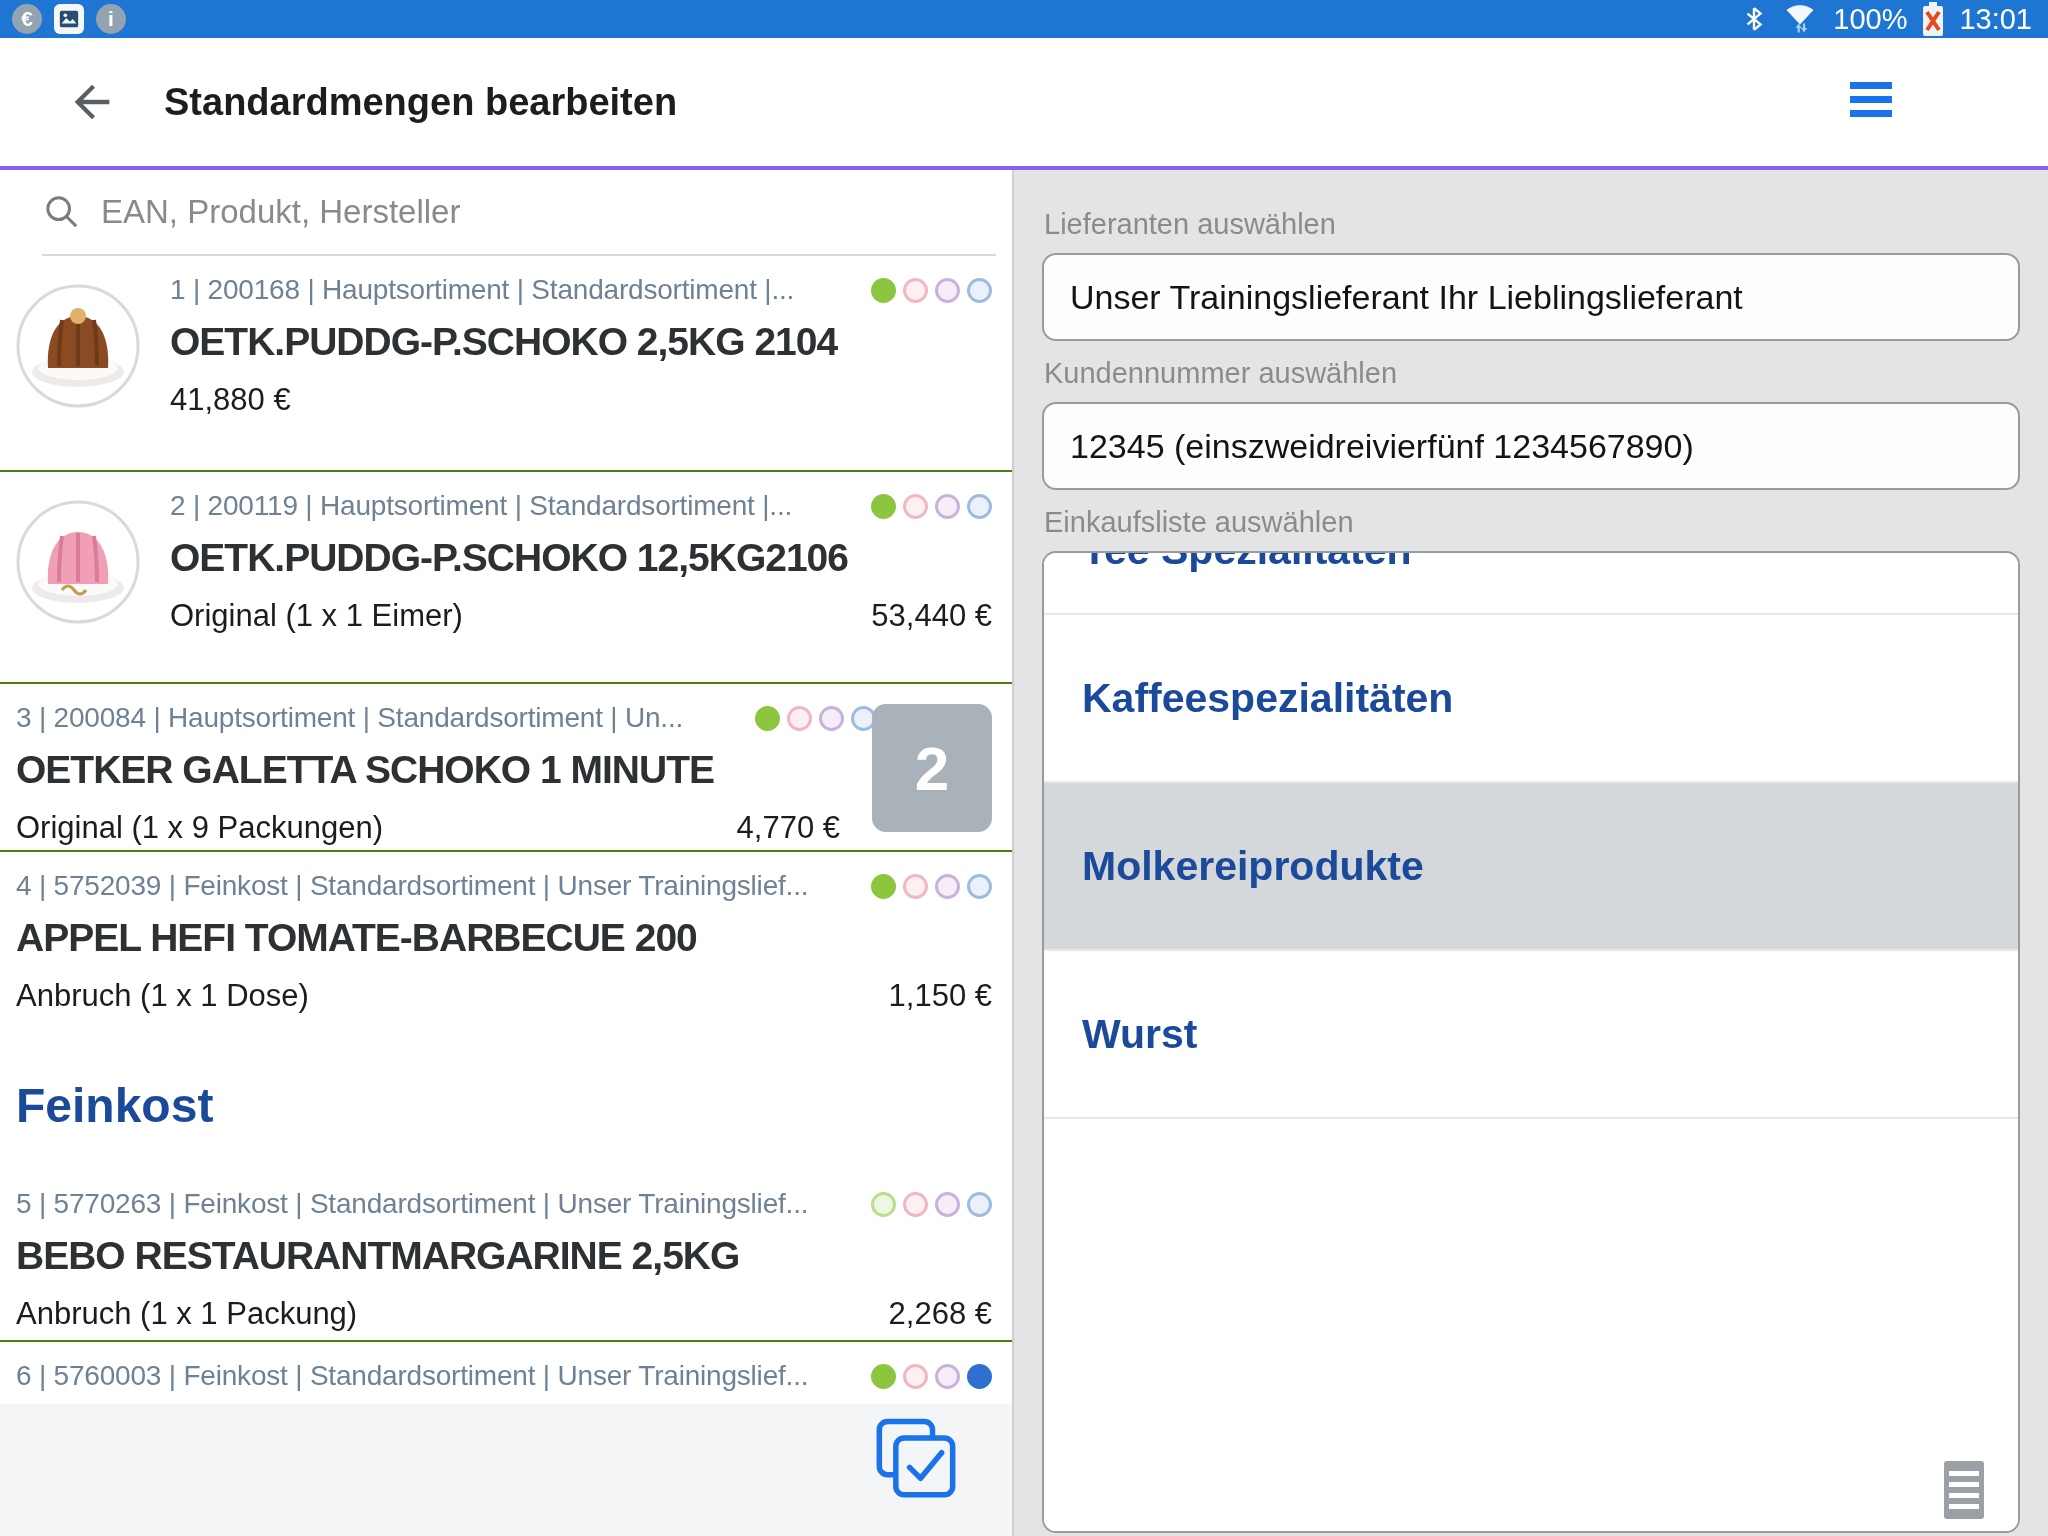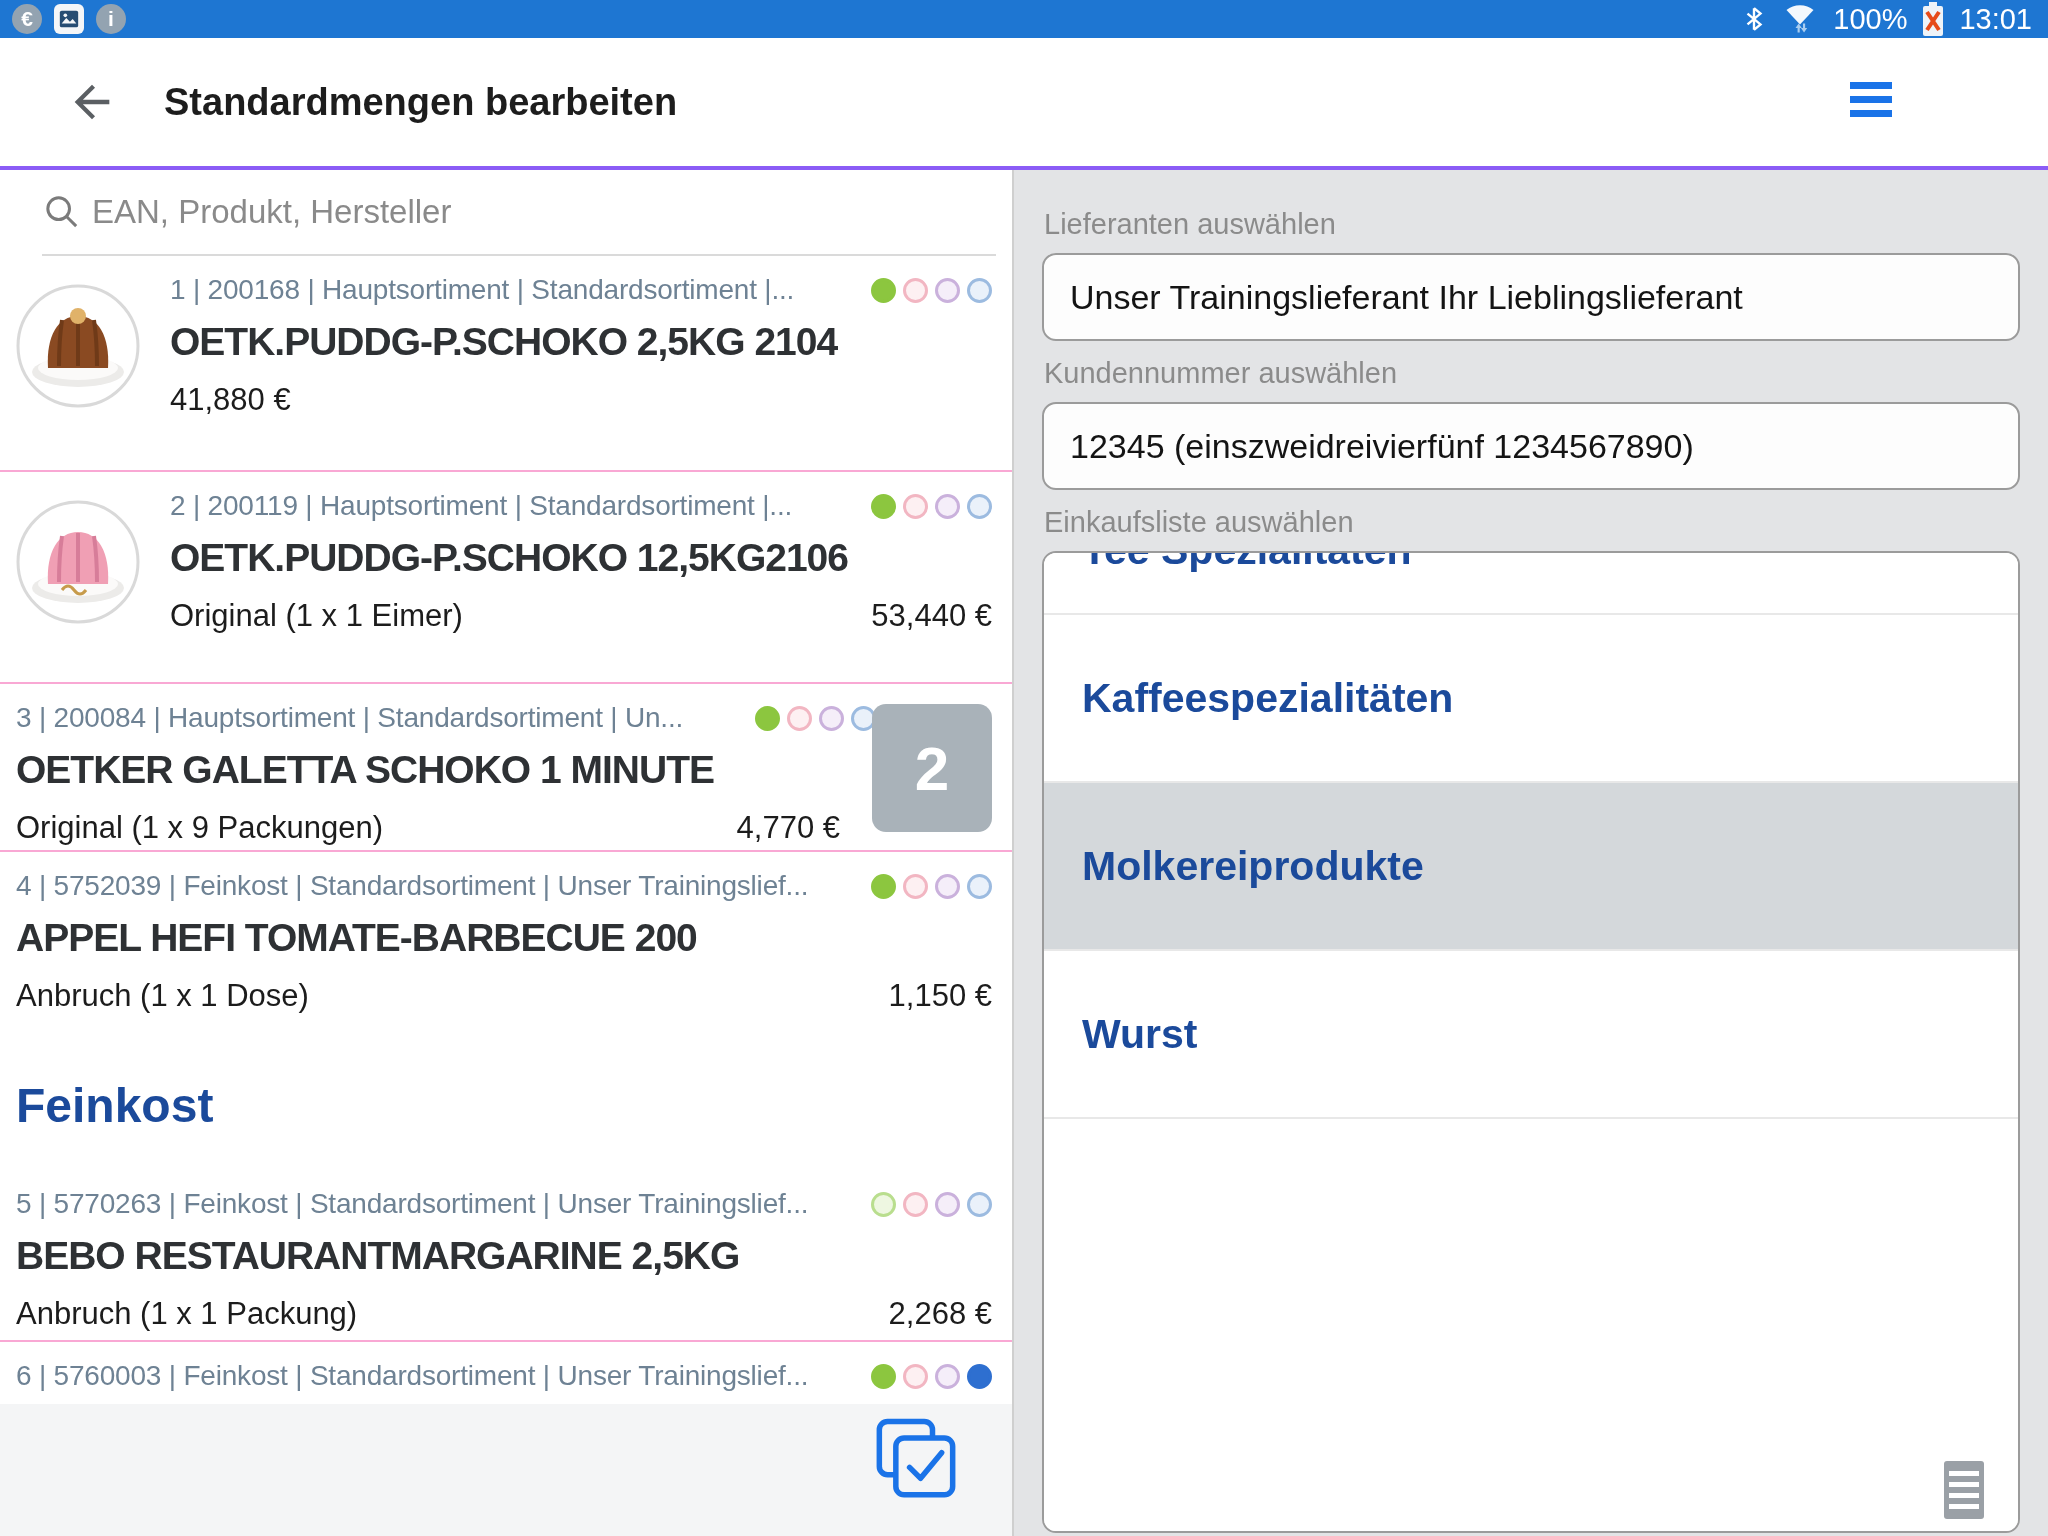--- a/index.html
+++ b/index.html
@@ -28,29 +28,29 @@
 
   
   .main { display:flex; height:1366px; }
   .left { width:1028px; background:#fff; border-right:2px solid #cfcfcf;
     display:flex; flex-direction:column; }
   .right { flex:1; background:#e3e4e6; padding:22px 28px 0 28px; }
 
   
   .search { height:86px; display:flex; align-items:center; gap:26px; padding-left:42px;
     margin:0 16px 0 0; }
-  .search-inner { display:flex; align-items:center; gap:10px; flex:1; height:100%;
+  .search-inner { display:flex; align-items:center; gap:19px; flex:1; height:100%;
     border-bottom:2px solid #dadada; }
   .search input { border:none; outline:none; flex:1; font-size:33px; color:#333;
     font-family:inherit; background:transparent; }
   .search input::placeholder { color:#8a8a8a; }
 
   
   .prow { display:flex; padding:18px 20px 0 16px; position:relative; }
-  .bt { border-top:2px solid #f9a8d4; }
+  .bt { border-top:2px solid #4d7c0f; }
   .h214{height:214px} .h212{height:212px} .h168{height:168px} .h190{height:190px}
   .h170{height:170px} .h64{height:64px}
   .pimg { flex:0 0 154px; padding-top:10px; }
   .pbody { flex:1; min-width:0; position:relative; }
   .meta-row { display:flex; align-items:center; gap:10px; }
   .pmeta { flex:1; min-width:0; overflow:hidden; white-space:nowrap;
     font-size:28px; color:#6e8294; letter-spacing:-0.2px; }
   .dots { display:flex; gap:7px; flex:0 0 auto; }
   .dot { width:25px; height:25px; border-radius:50%; border:3px solid transparent; }
   .green-filled  { background:#8cc63f; border-color:#8cc63f; }

